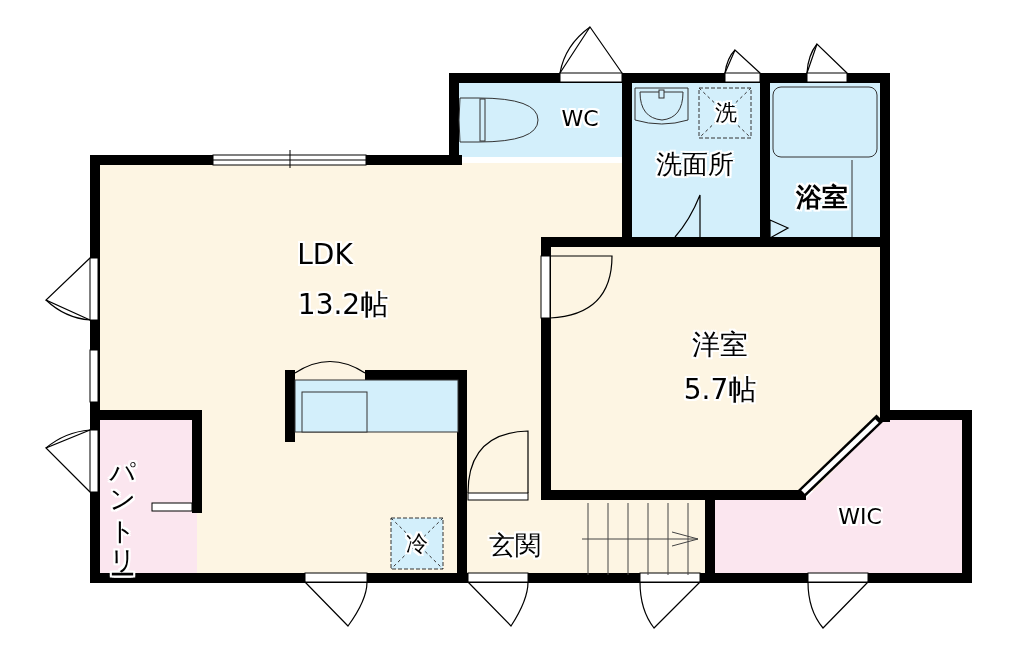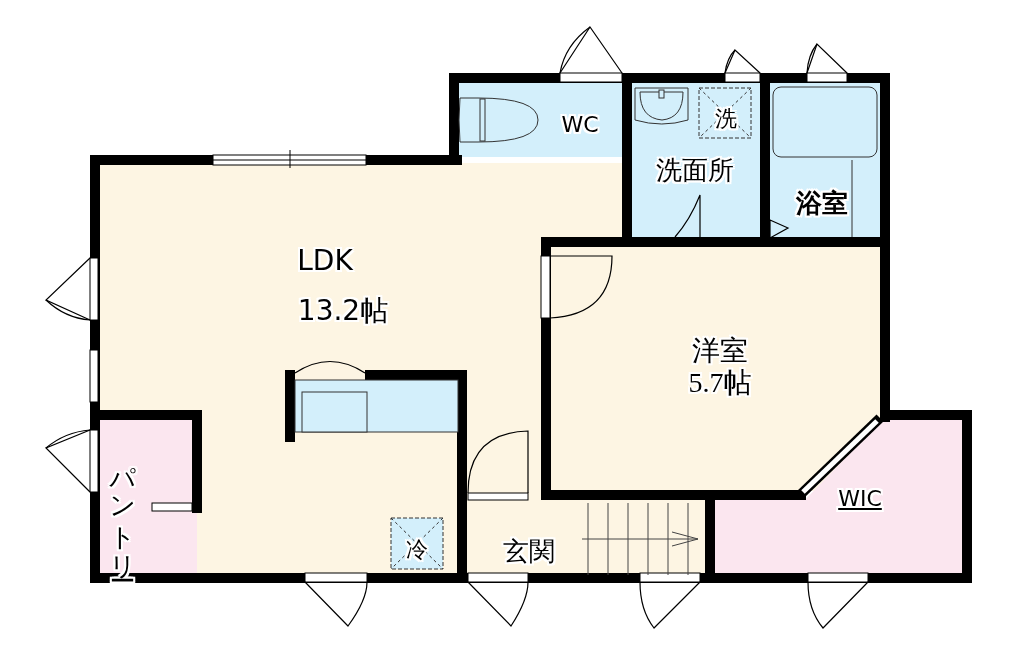--- a/index.html
+++ b/index.html
@@ -1,19 +1,19 @@
 <!DOCTYPE html>
 <html><head>
 <meta charset="utf-8">
 <style>
   html,body{margin:0;padding:0;background:#fff;}
   body{width:1012px;height:659px;position:relative;overflow:hidden;font-family:"DejaVu Sans","Liberation Sans",sans-serif;}
   svg{position:absolute;left:0;top:0;}
   .lbl{position:absolute;color:#000;text-align:center;white-space:nowrap;
-       text-shadow:-2px -2px 0 #fff,2px -2px 0 #fff,-2px 2px 0 #fff,2px 2px 0 #fff,0 2px 0 #fff,0 -2px 0 #fff,2px 0 0 #fff,-2px 0 0 #fff;margin-top:6px;}
+       text-shadow:-2px -2px 0 #fff,2px -2px 0 #fff,-2px 2px 0 #fff,2px 2px 0 #fff,0 2px 0 #fff,0 -2px 0 #fff,2px 0 0 #fff,-2px 0 0 #fff;}
   .big{font-size:28px;line-height:50px;}
   .mid{font-size:26px;line-height:30px;}
   .sm{font-size:22px;line-height:26px;}
   .vert{writing-mode:vertical-rl;}
 </style>
 </head>
 <body>
 
 <svg width="1012" height="659" viewBox="0 0 1012 659">
 
@@ -127,21 +127,21 @@
     <line x1="668" y1="503" x2="668" y2="575"></line>
     <line x1="688" y1="503" x2="688" y2="575"></line>
     <line x1="582" y1="539" x2="698" y2="539"></line>
     <path d="M672 532 L698 539 L672 546"></path>
   </g>
 </svg>
 
 <div class="lbl big" style="left:250px;top:230px;width:150px;">LDK</div>
 <div class="lbl big" style="left:248px;top:280px;width:190px;">13.2帖</div>
 <div class="lbl big" style="left:640px;top:320px;width:160px;">洋室</div>
-<div class="lbl big" style="left:630px;top:352px;width:180px;font-family:Liberation Serif, serif;">5.7帖</div>
+<div class="lbl big" style="left:630px;top:365px;width:180px;">5.7帖</div>
 <div class="lbl sm" style="left:545px;top:106px;width:70px;">WC</div>
 <div class="lbl mid" style="left:635px;top:149px;width:120px;">洗面所</div>
 <div class="lbl mid" style="left:772px;top:182px;width:100px;font-weight:bold;">浴室</div>
-<div class="lbl mid" style="left:475px;top:530px;width:80px;text-align:right;">玄関</div>
-<div class="lbl sm" style="left:820px;top:480px;width:80px;text-decoration:underline;">WIC</div>
+<div class="lbl mid" style="left:475px;top:530px;width:80px;">玄関</div>
+<div class="lbl sm" style="left:820px;top:504px;width:80px;">WIC</div>
 <div class="lbl mid vert" style="left:108px;top:437px;height:130px;">パントリー</div>
 <div class="lbl sm" style="left:700px;top:100px;width:52px;">洗</div>
 <div class="lbl sm" style="left:391px;top:531px;width:52px;">冷</div>
 
 </body></html>

